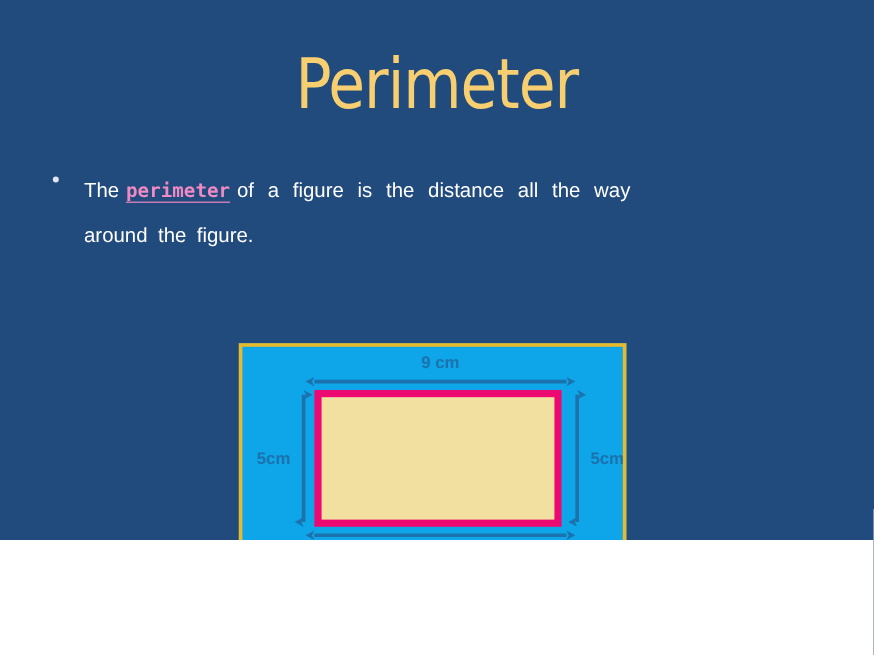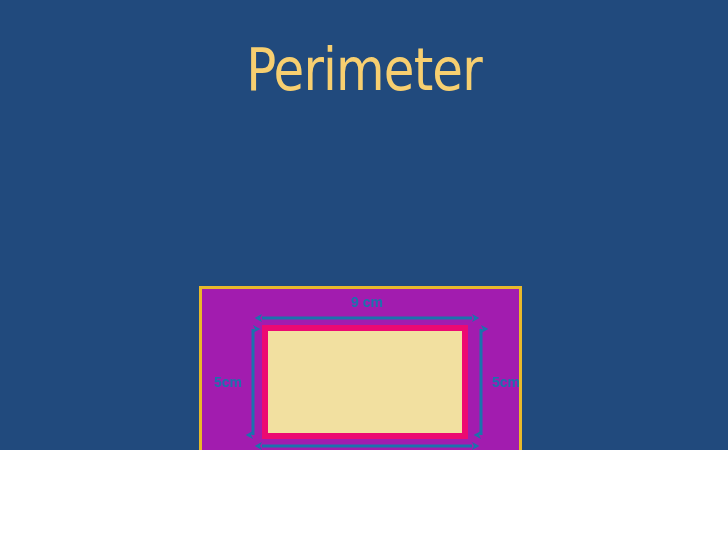--- a/index.html
+++ b/index.html
@@ -86,21 +86,21 @@
     word-spacing: 4px;
   }
 
   
   #figure-panel {
     position: absolute;
     left: 199px;
     top: 286px;
     width: 323px;
     height: 185px;
-    background: #a21caf;
+    background: #0ea5e9;
     border: 3px solid #e8b92a;
     box-sizing: border-box;
   }
   #figure-svg {
     position: absolute;
     left: 0;
     top: 0;
     display: block;
   }
 
@@ -111,20 +111,27 @@
     fill: #1b72ad;
   }
 </style>
 </head>
 <body>
 
 <div id="slide">
 
   <div id="slide-title">Perimeter</div>
 
+  <div id="bullet-block">
+    <span id="bullet-dot"></span>
+
+    <div id="bullet-text"><span class="lead">The </span><span class="kw-perimeter">perimeter</span><span class="tail"> of  a  figure  is  the  distance  all  the  way</span></div>
+
+    <div id="bullet-line2">around  the  figure.</div>
+  </div>
 
   <div id="figure-panel">
     <svg id="figure-svg" width="317" height="179" viewBox="0 0 317 179">
 
       <defs>
         <marker id="ah-left" markerWidth="9" markerHeight="9" refX="8" refY="4.5" orient="auto" markerUnits="userSpaceOnUse">
           <path d="M8,0.6 L0.6,4.5 L8,8.4 L6,4.5 Z" fill="#1b72ad"></path>
         </marker>
         <marker id="ah-right" markerWidth="9" markerHeight="9" refX="1" refY="4.5" orient="auto" markerUnits="userSpaceOnUse">
           <path d="M1,0.6 L8.4,4.5 L1,8.4 L3,4.5 Z" fill="#1b72ad"></path>

